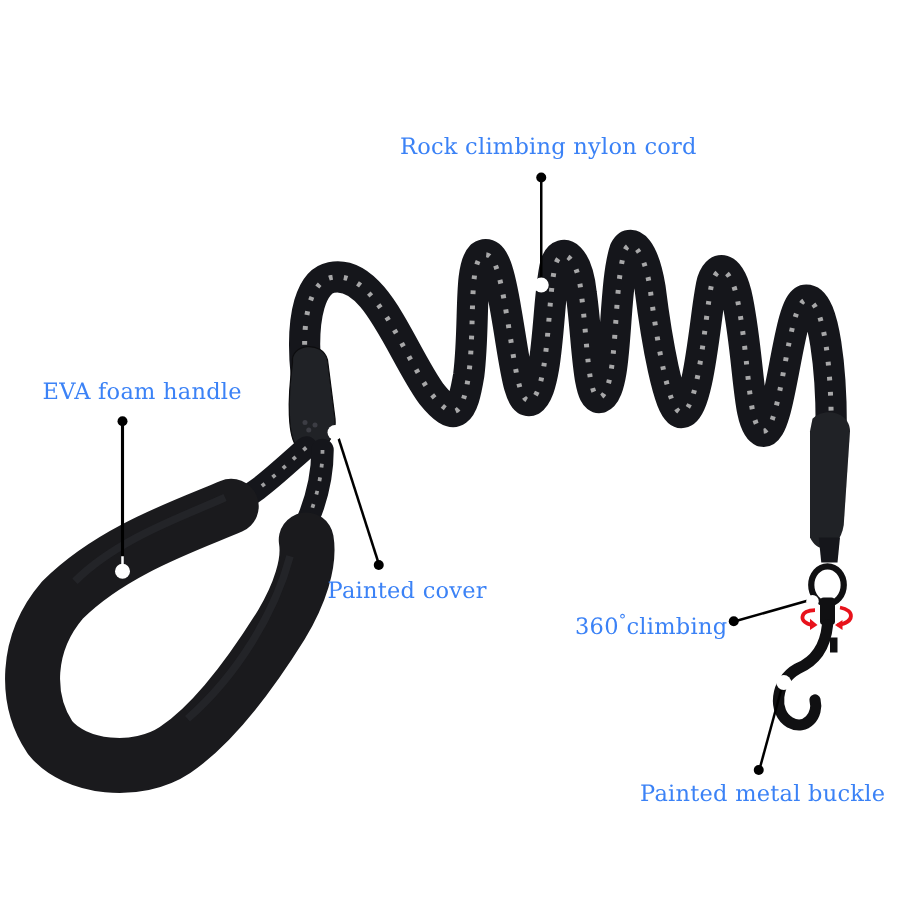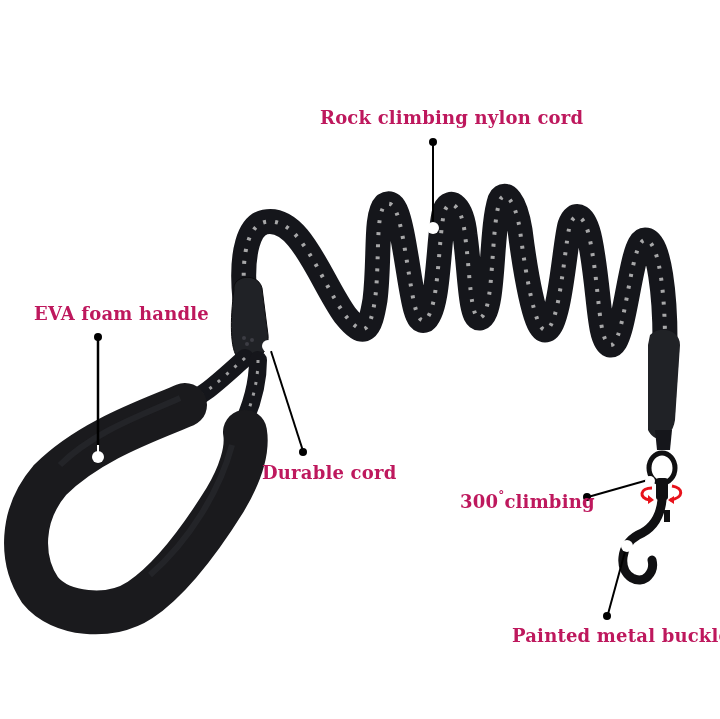--- a/index.html
+++ b/index.html
@@ -2,23 +2,23 @@
 <html><head>
   <meta charset="utf-8">
   <style>
     html, body { margin: 0; padding: 0; background: #ffffff; }
     body { width: 720px; height: 719px; position: relative; overflow: hidden; }
     .stage { position: absolute; left: 0; top: 0; width: 720px; height: 719px; }
     svg.art { position: absolute; left: 0; top: 0; }
     .label {
       position: absolute;
       font-family: "DejaVu Serif", "Liberation Serif", serif;
-      font-weight: bold;
+      font-weight: normal;
       font-size: 18px;
-      color: #be185d;
+      color: #3b82f6;
       white-space: nowrap;
       letter-spacing: 0.2px;
     }
     .deg { font-size: 12px; vertical-align: top; position: relative; top: -2px; }
   </style>
 </head>
 <body>
 
 <div class="stage">
   <svg class="art" width="720" height="719" viewBox="0 0 720 719">
@@ -112,18 +112,18 @@
     </g>
     <g>
       <line x1="626" y1="548" x2="608" y2="614" stroke="#000" stroke-width="2"></line>
       <circle cx="607" cy="616" r="4" fill="#000"></circle>
       <circle cx="627" cy="546" r="6" fill="#fff"></circle>
     </g>
   </svg>
 
   <div class="label" style="left:320px; top:107px;">Rock climbing nylon cord</div>
   <div class="label" style="left:34px; top:303px;">EVA foam handle</div>
-  <div class="label" style="left:262px; top:462px;">Durable cord</div>
+  <div class="label" style="left:262px; top:462px;">Painted cover</div>
   <div class="label" style="left:460px; top:491px;">
-    <span>300</span><span class="deg">°</span><span>climbing</span>
+    <span>360</span><span class="deg">°</span><span>climbing</span>
   </div>
   <div class="label" style="left:512px; top:625px;">Painted metal buckle</div>
 </div>
 
 </body></html>

